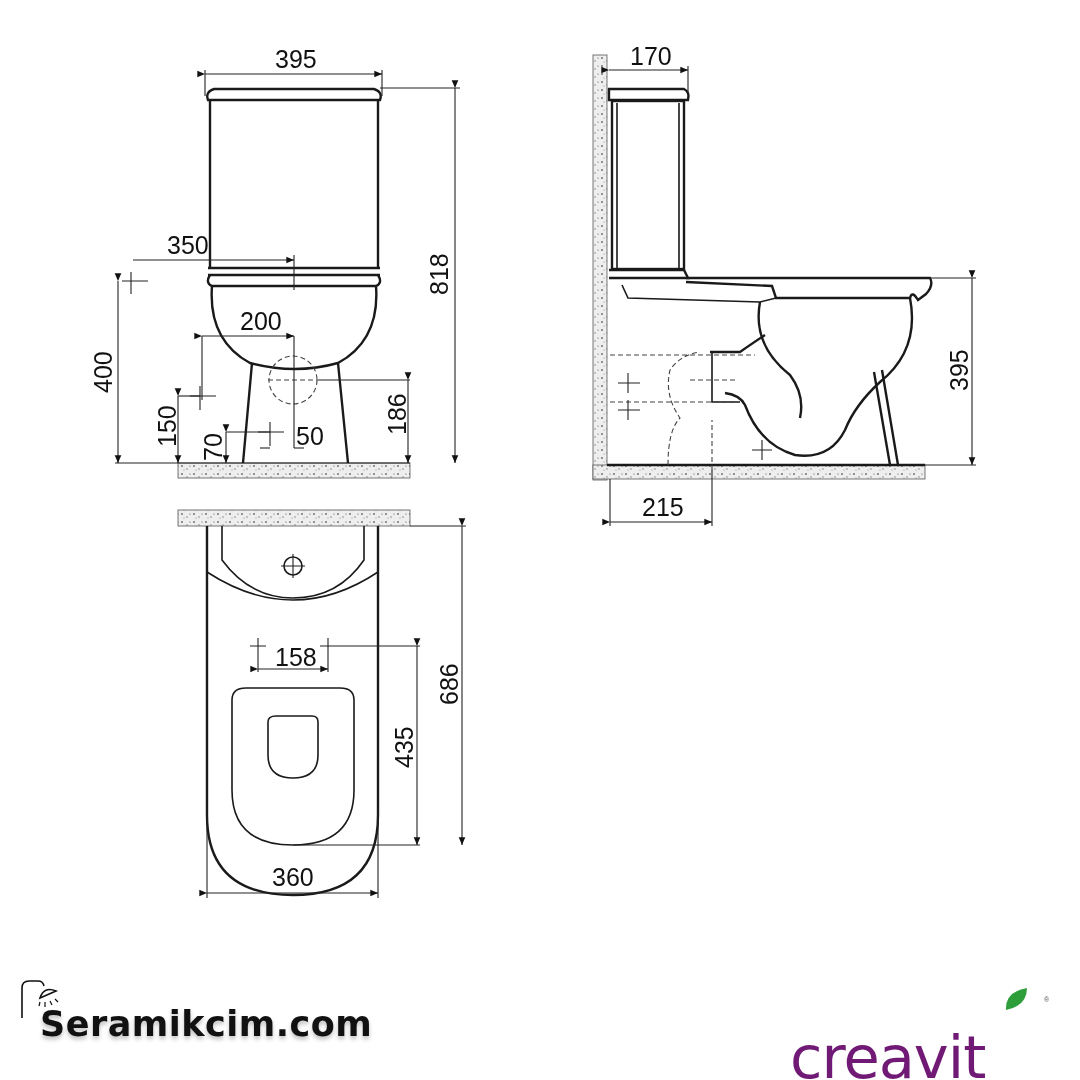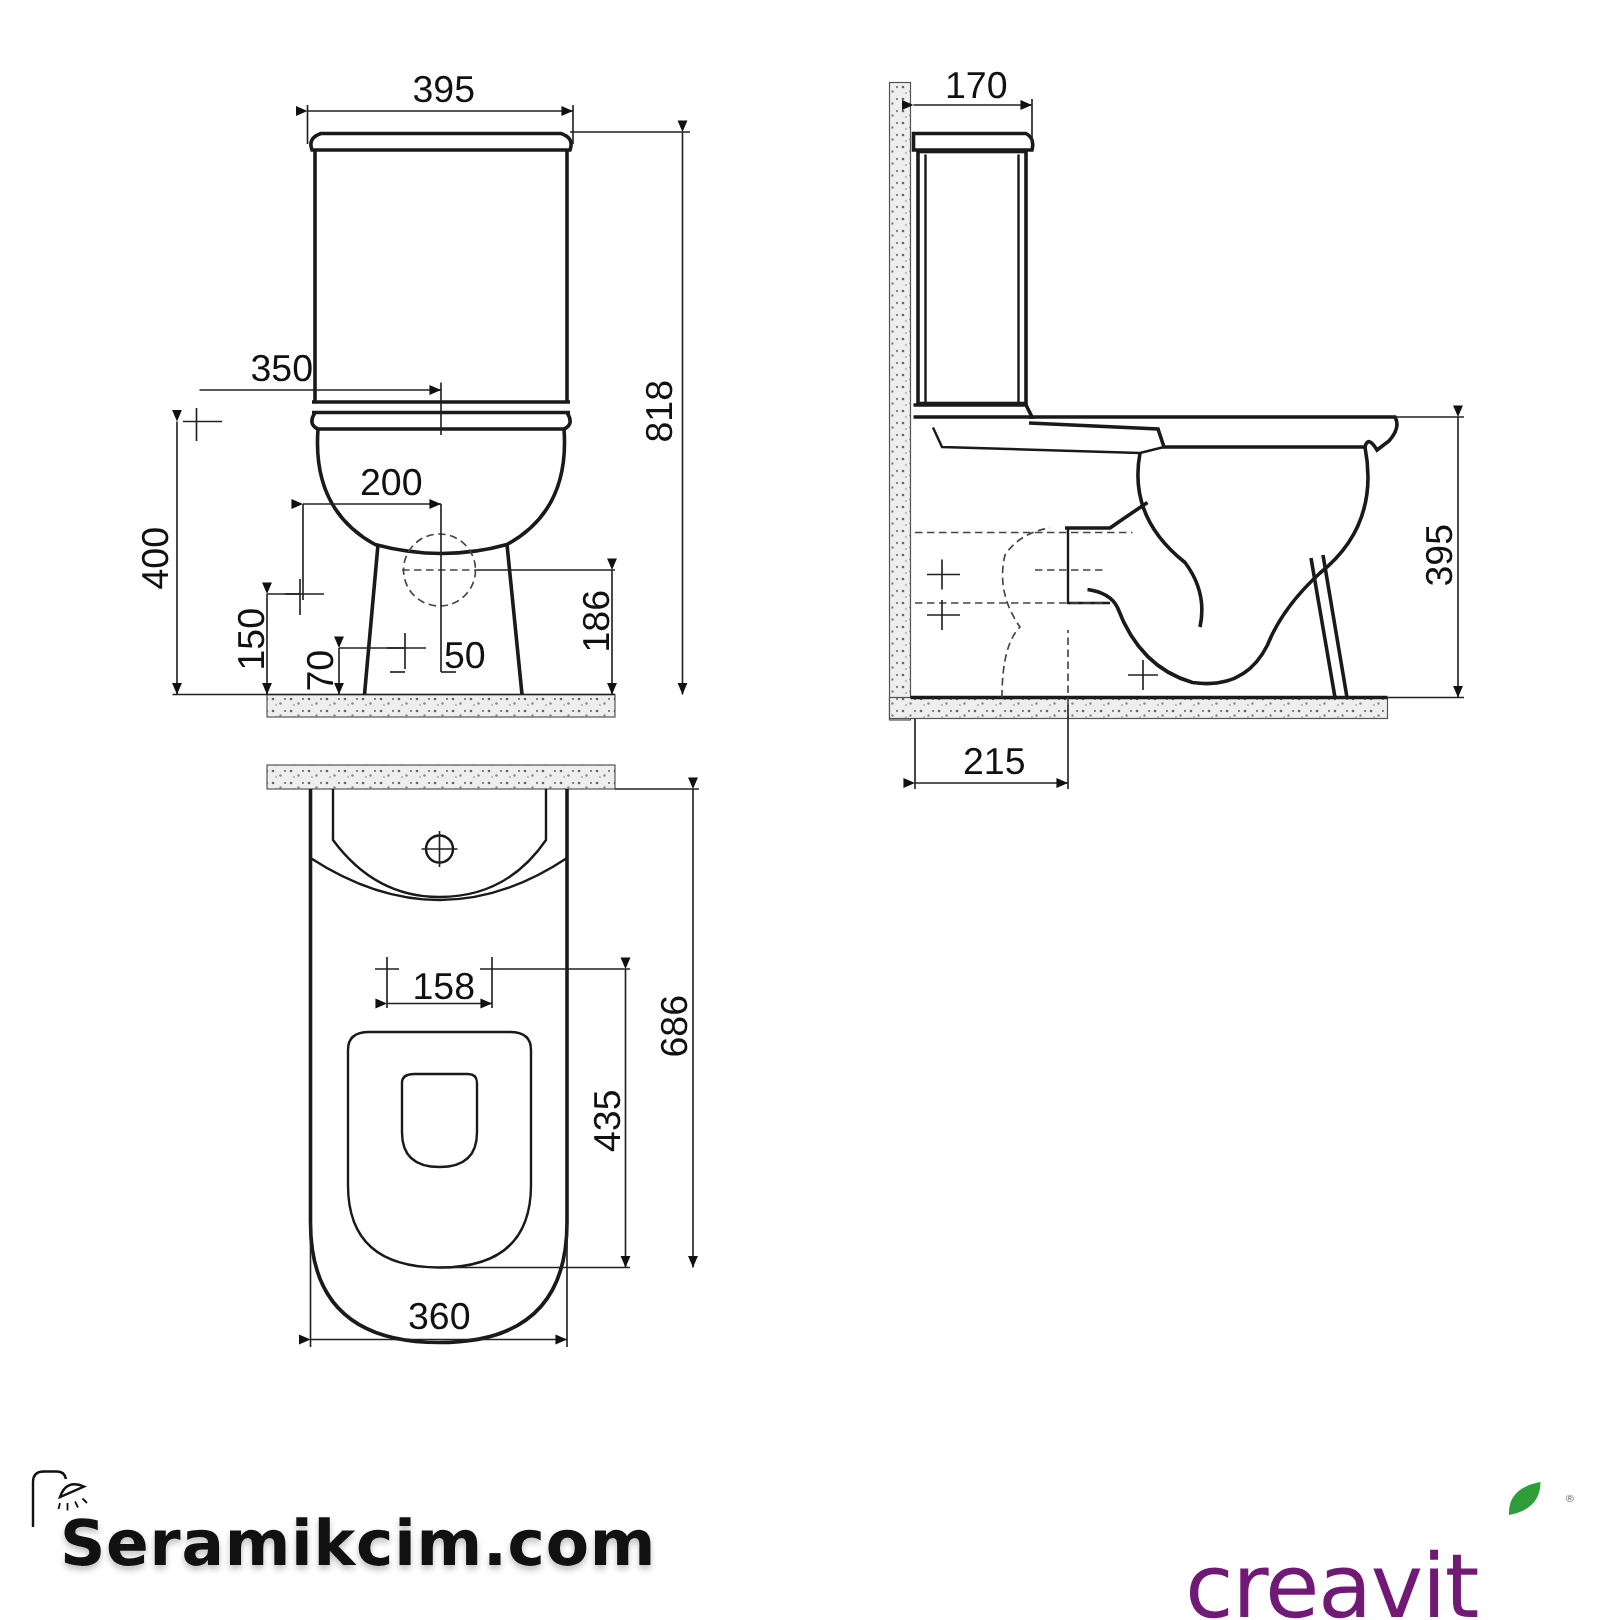--- a/index.html
+++ b/index.html
@@ -3,21 +3,21 @@
 <meta charset="utf-8">
 <style>
   html, body { margin:0; padding:0; background:#ffffff; }
   body { width:1080px; height:1080px; position:relative; overflow:hidden; font-family:"Liberation Sans", sans-serif; }
   #drawing { position:absolute; left:0; top:0; width:1080px; height:1080px; }
   .ln { stroke:#1a1a1a; stroke-width:2.4; fill:none; }
   .ln2 { stroke:#1a1a1a; stroke-width:1.6; fill:none; }
   .dim { stroke:#222; stroke-width:1.1; fill:none; }
   .dash { stroke:#444; stroke-width:1.1; fill:none; stroke-dasharray:5 3; }
   .dimtxt { font-family:"Liberation Sans", sans-serif; font-size:25px; fill:#111; font-stretch:condensed; }
-  .brand-left { position:absolute; left:40px; top:1004px; font-family:"DejaVu Sans", sans-serif; font-size:42px; font-weight:bold; color:#111; letter-spacing:0.5px; text-shadow:0 3px 4px rgba(0,0,0,0.25); }
+  .brand-left { position:absolute; left:40px; top:1004px; font-family:"DejaVu Sans", sans-serif; font-size:35px; font-weight:bold; color:#111; letter-spacing:0.5px; text-shadow:0 3px 4px rgba(0,0,0,0.25); }
   .shower { position:absolute; left:16px; top:978px; width:50px; height:42px; }
   .brand-right { position:absolute; left:790px; top:1028px; font-family:"DejaVu Sans", sans-serif; font-size:59px; color:#701a75; letter-spacing:-1px; line-height:1; }
   .leaf { position:absolute; left:1003px; top:986px; width:26px; height:26px; }
   .reg { position:absolute; left:1044px; top:996px; font-size:7px; color:#555; }
 </style>
 </head>
 <body>
 
 <svg id="drawing" viewBox="0 0 1080 1080" xmlns="http://www.w3.org/2000/svg">
   <defs>

